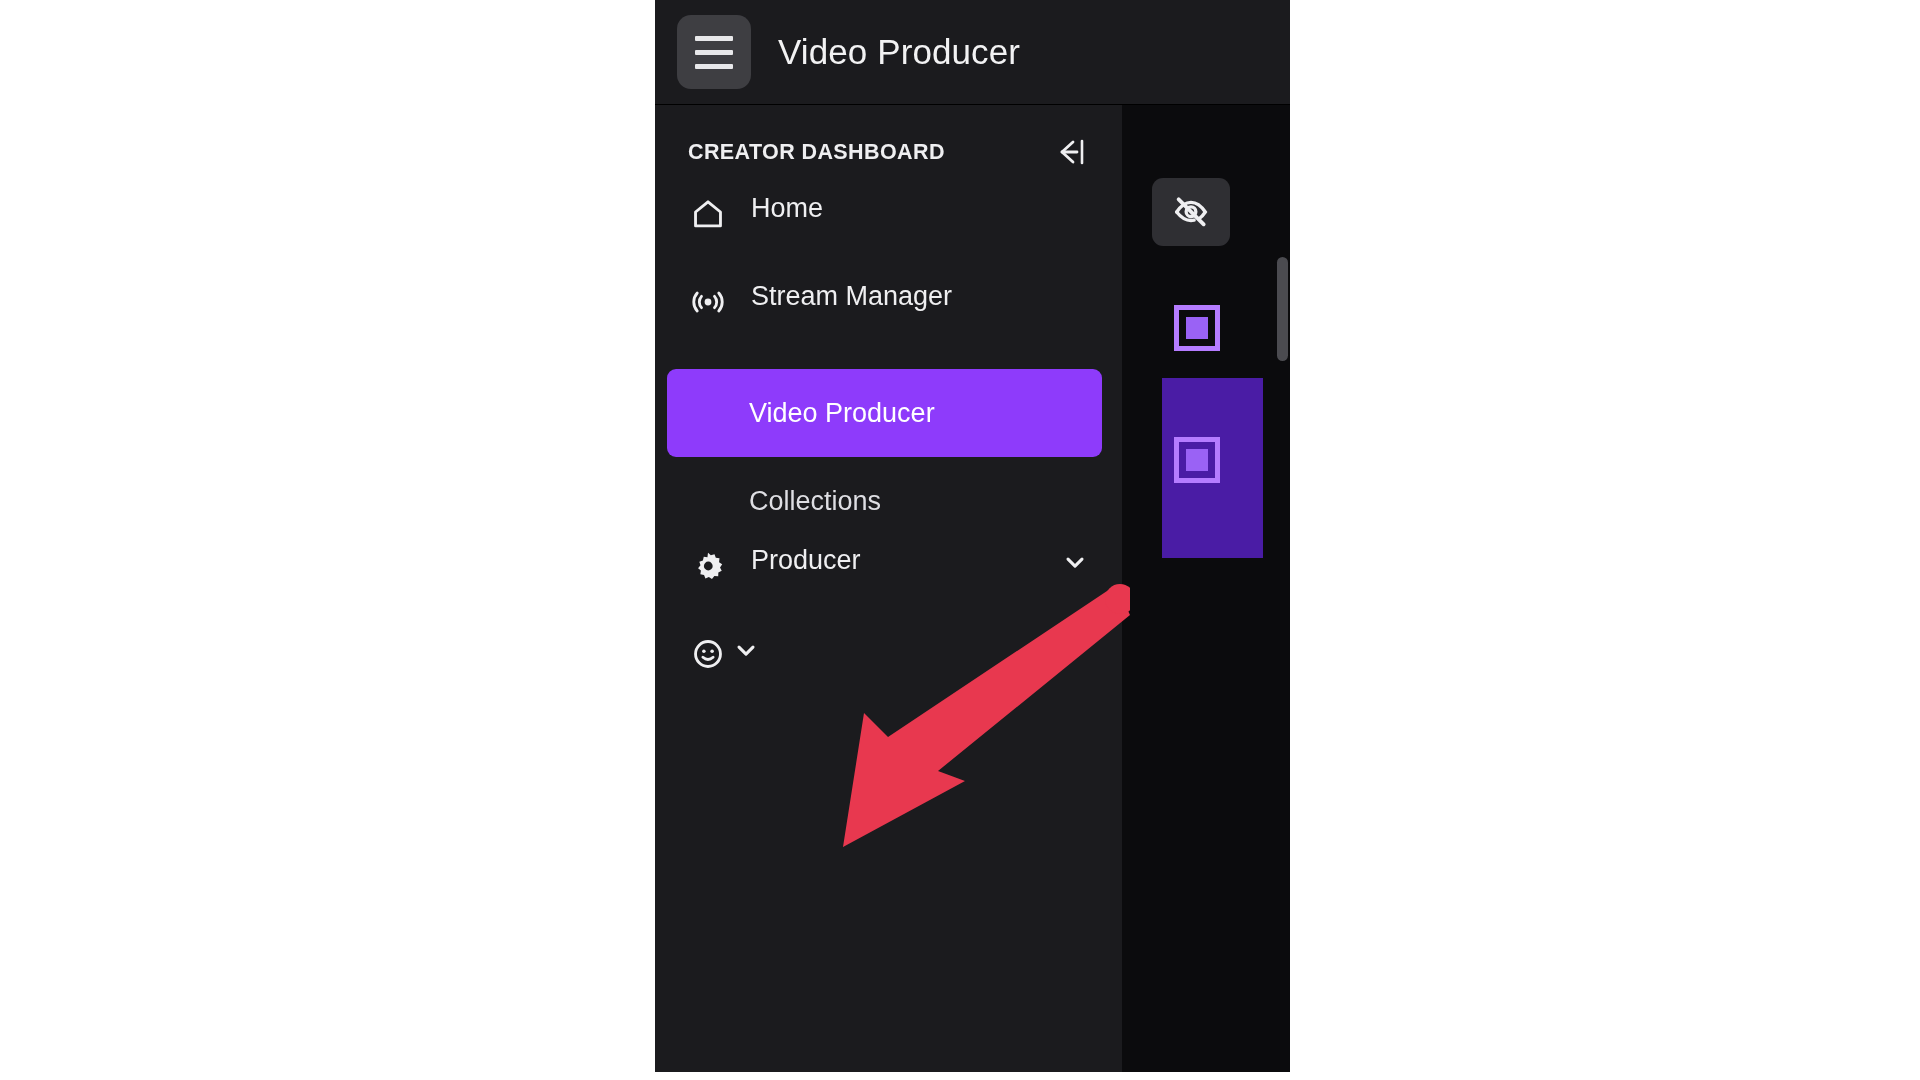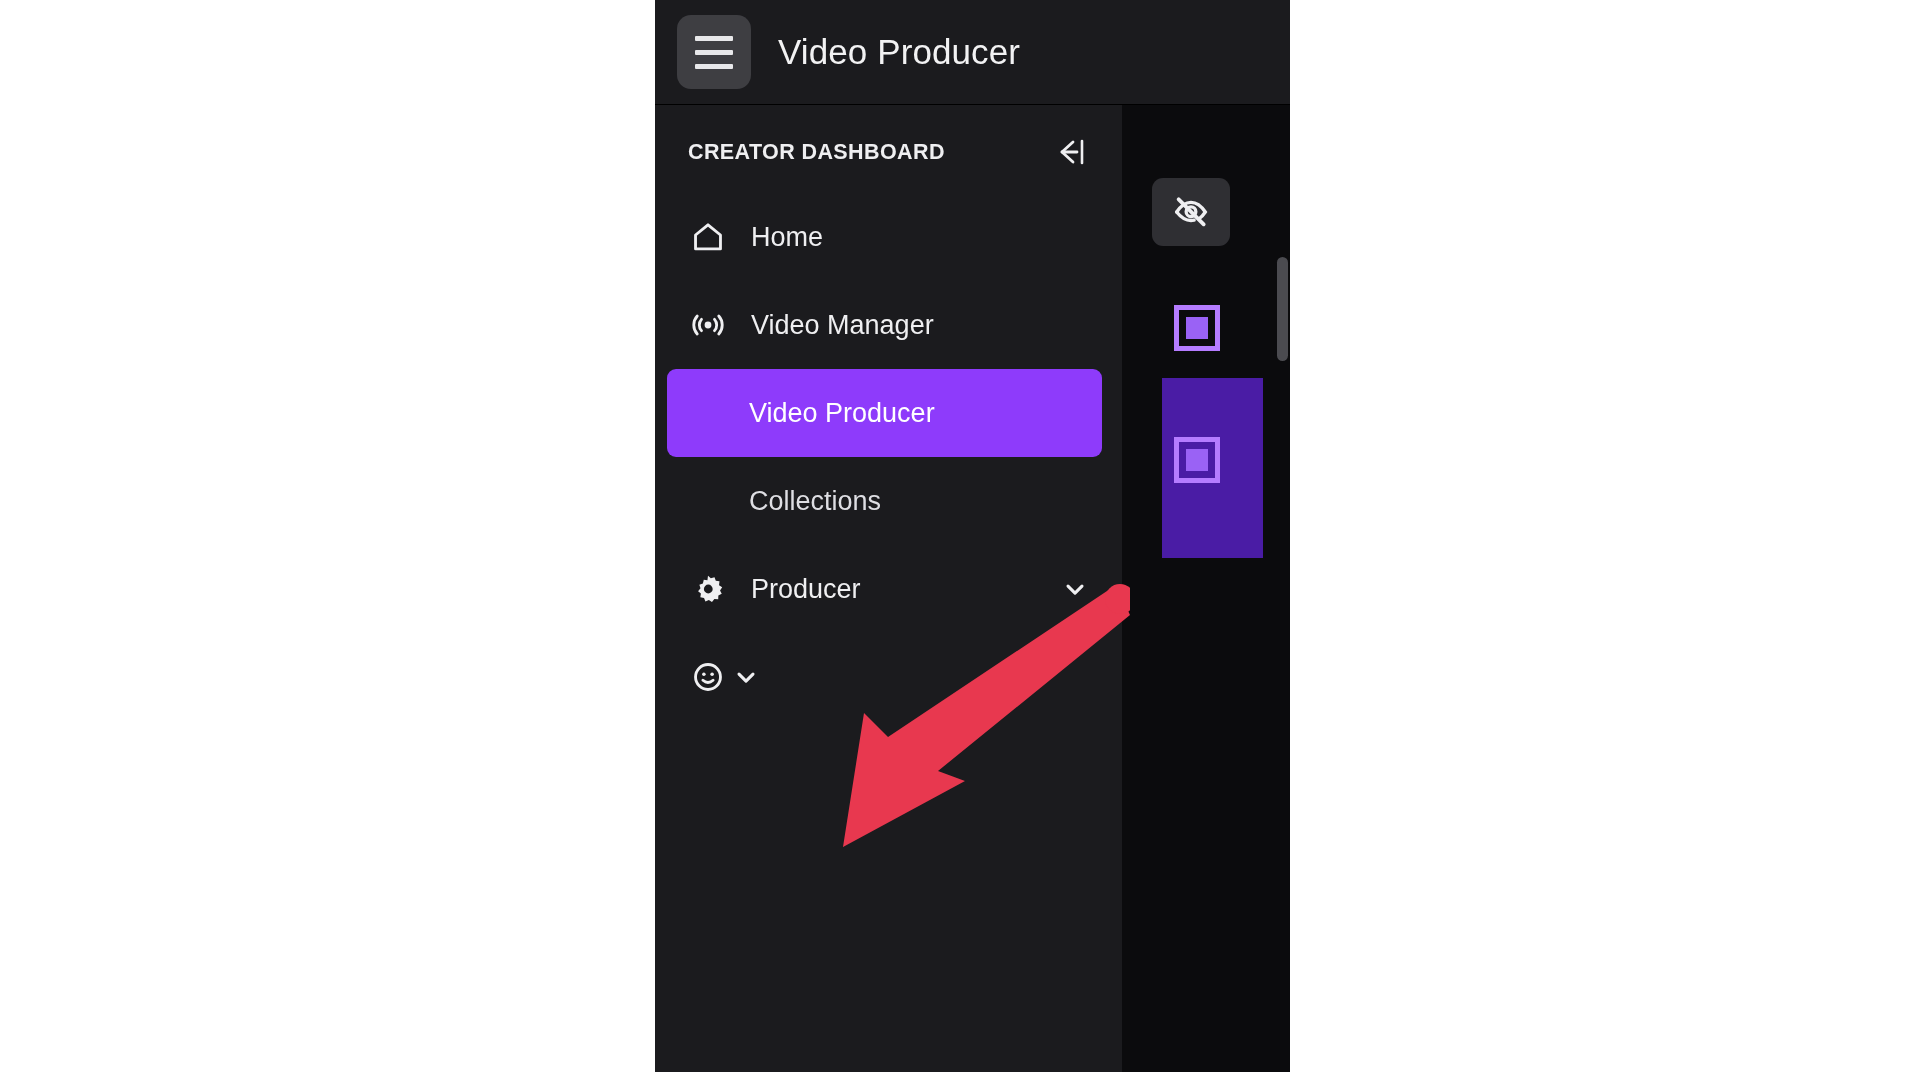--- a/index.html
+++ b/index.html
@@ -106,21 +106,20 @@
     display: flex;
     align-items: center;
     justify-content: center;
     cursor: pointer;
     flex: 0 0 auto;
   }
 
   .nav-item {
     height: 88px;
     display: flex;
-    align-items: center;
     padding: 0 30px 0 32px;
     cursor: pointer;
   }
   .nav-icon {
     width: 42px;
     height: 42px;
     display: flex;
     align-items: center;
     justify-content: center;
     flex: 0 0 auto;
@@ -287,21 +286,21 @@
       <div class="nav-item">
         <span class="nav-icon">
           <svg width="34" height="34" viewBox="0 0 24 24">
             <circle cx="12" cy="12" r="2.4" fill="#efeff1"></circle>
             <path d="M7.4 8 A6 6 0 0 0 7.4 16" fill="none" stroke="#efeff1" stroke-width="2" stroke-linecap="round"></path>
             <path d="M16.6 8 A6 6 0 0 1 16.6 16" fill="none" stroke="#efeff1" stroke-width="2" stroke-linecap="round"></path>
             <path d="M4.4 5.6 A9.6 9.6 0 0 0 4.4 18.4" fill="none" stroke="#efeff1" stroke-width="2" stroke-linecap="round"></path>
             <path d="M19.6 5.6 A9.6 9.6 0 0 1 19.6 18.4" fill="none" stroke="#efeff1" stroke-width="2" stroke-linecap="round"></path>
           </svg>
         </span>
-        <span class="nav-label">Video Manager</span>
+        <span class="nav-label">Stream Manager</span>
       </div>
 
 
 
 
       <div class="sub-item active">
         <span class="sub-label">Video Producer</span>
       </div>
       <div class="sub-item">
         <span class="sub-label">Collections</span>

